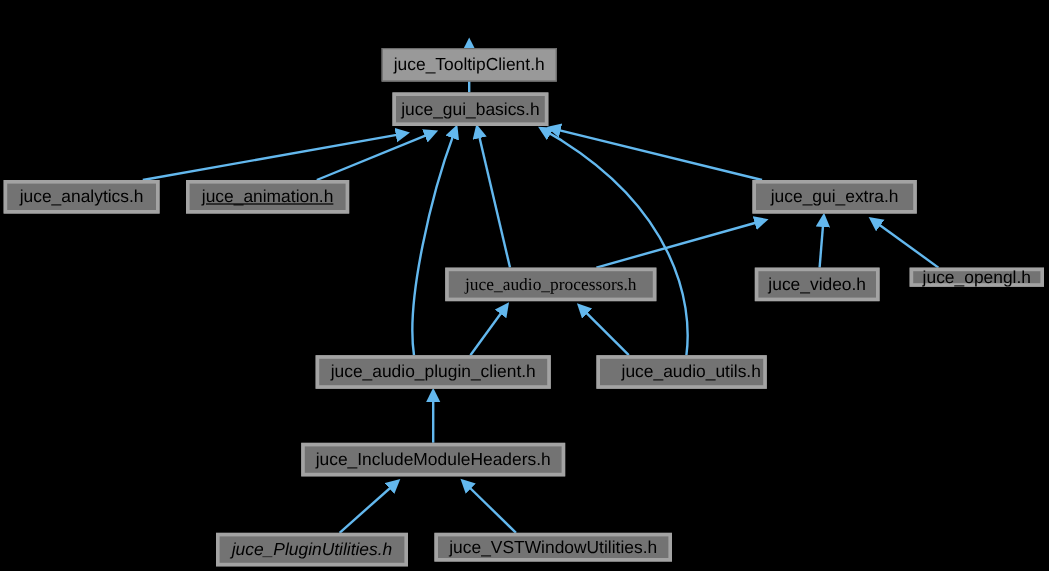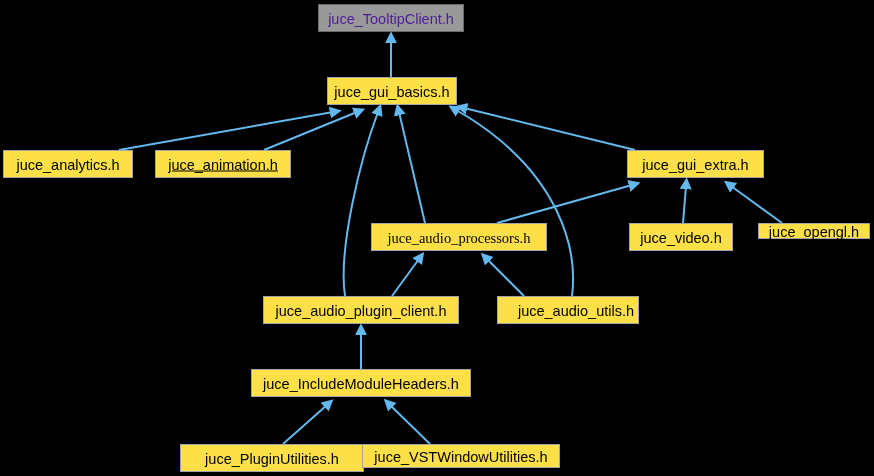--- a/index.html
+++ b/index.html
@@ -20,36 +20,37 @@
     position: absolute;
     left: 0;
     top: 0;
     width: 874px;
     height: 476px;
     pointer-events: none;
   }
   .node {
     position: absolute;
     box-sizing: border-box;
-    border: 1px solid #a3a3a3;
-    background: #fde047;
+    border: 3px solid #a3a3a3;
+    background: #737373;
     color: #000000;
     font-size: 14.5px;
     line-height: 1;
     display: flex;
     align-items: center;
     justify-content: center;
     white-space: nowrap;
     letter-spacing: 0px;
     z-index: 5;
   }
   .node.root {
     background: #999999;
     border: 1px solid #6b6b6b;
-    color: #4c1d95;
+    color: #000000;
+    margin-top: 36px;
   }
   .node-label {
     display: block;
     padding: 0 2px;
     transform: translateY(0.5px);
   }
 </style>
 </head>
 <body>
 
@@ -107,21 +108,21 @@
       </div>
       <div class="node" style="left: 263px; top: 296px; width: 196px; height: 28px;">
         <span class="node-label">juce_audio_plugin_client.h</span>
       </div>
       <div class="node" style="left: 497px; top: 296px; width: 142px; height: 28px; padding-left: 16px;">
         <span class="node-label">juce_audio_utils.h</span>
       </div>
       <div class="node" style="left: 251px; top: 369px; width: 220px; height: 28px;">
         <span class="node-label">juce_IncludeModuleHeaders.h</span>
       </div>
-      <div class="node" style="left: 180px; top: 444px; width: 184px; height: 28px;">
+      <div class="node" style="left: 180px; top: 444px; width: 160px; height: 28px; font-style: italic;">
         <span class="node-label">juce_PluginUtilities.h</span>
       </div>
       <div class="node" style="left: 362px; top: 444px; width: 198px; height: 24px;">
         <span class="node-label">juce_VSTWindowUtilities.h</span>
       </div>
     </div>
 
 </div>
 
 </body></html>

